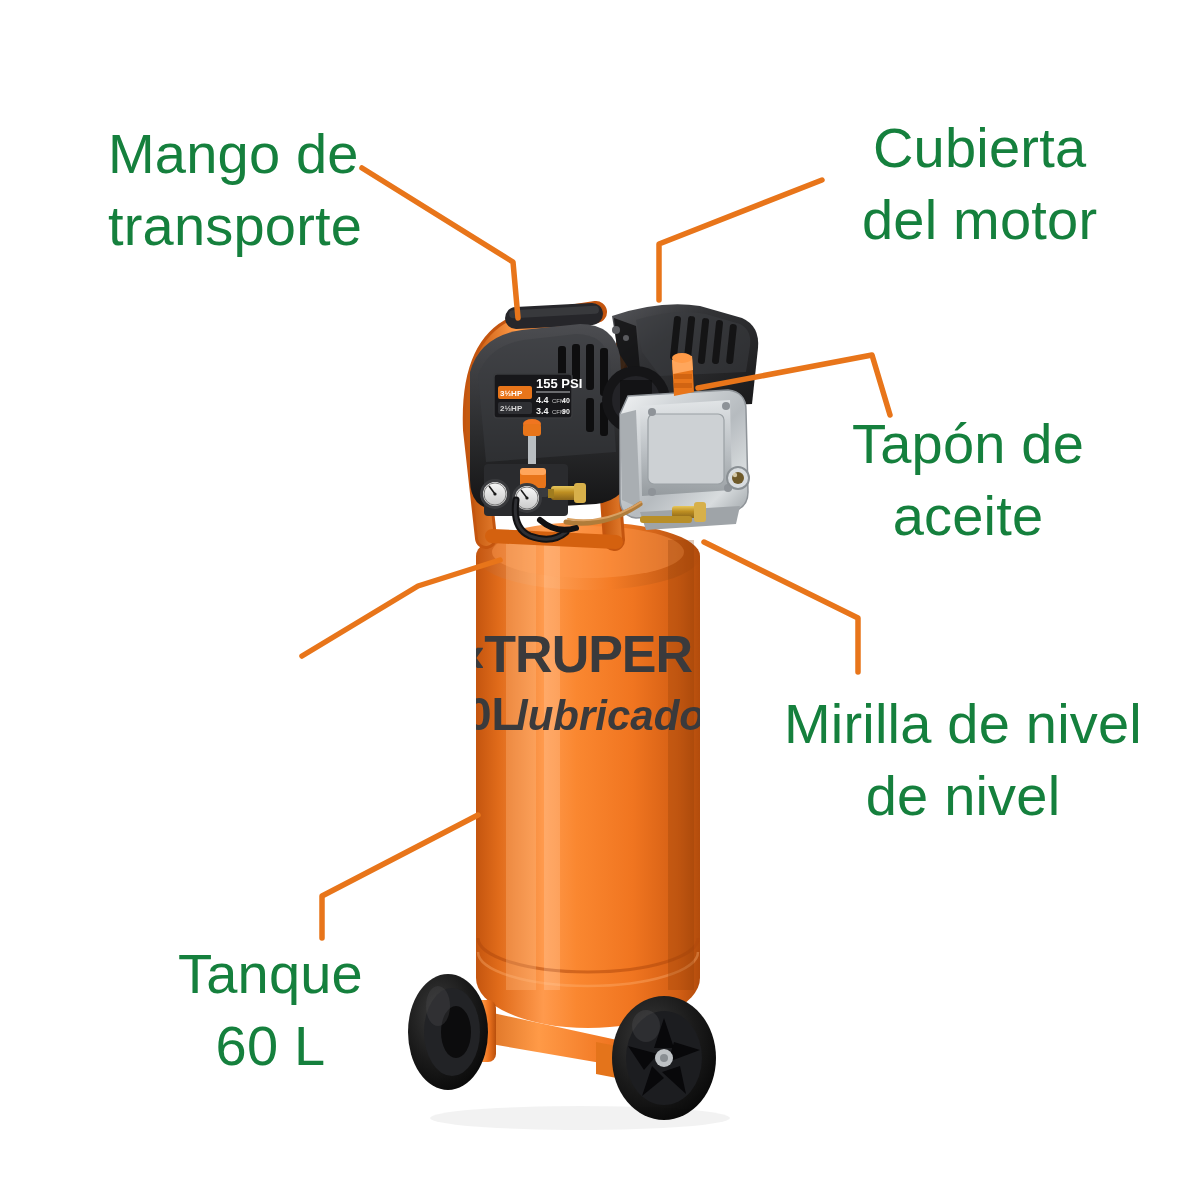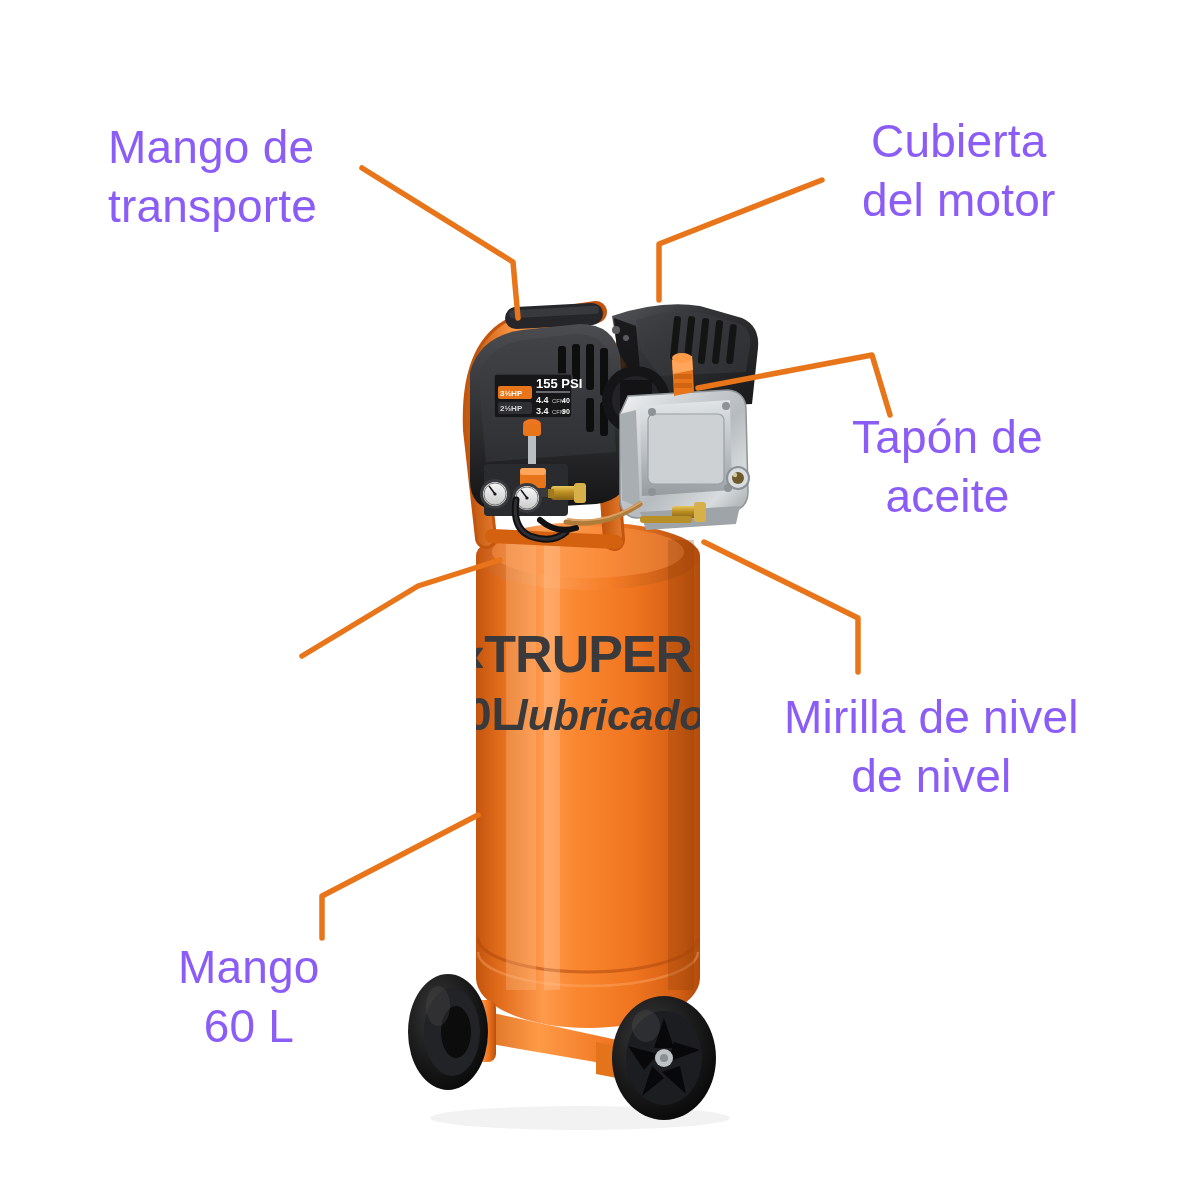--- a/index.html
+++ b/index.html
@@ -19,22 +19,22 @@
   }
   #art, #leaders {
     position: absolute;
     left: 0;
     top: 0;
     width: 1200px;
     height: 1200px;
   }
   .callout {
     position: absolute;
-    color: #8b5cf6;
-    font-size: 46px;
+    color: #15803d;
+    font-size: 56px;
     line-height: 1.28;
     font-weight: 400;
     letter-spacing: 0.2px;
     white-space: nowrap;
   }
   .callout .ln { display: block; }
   .c-left  { text-align: left; }
   .c-right { text-align: center; }
   .c-center{ text-align: center; }
 
@@ -350,17 +350,17 @@
     <span class="ln">aceite</span>
   </div>
 
   <div class="callout c-right" id="lbl-sight">
     <span class="ln">Mirilla de nivel</span>
     <span class="ln">de nivel</span>
   </div>
 
 
   <div class="callout c-center" id="lbl-tank">
-    <span class="ln">Mango</span>
+    <span class="ln">Tanque</span>
     <span class="ln">60 L</span>
   </div>
 
 </div>
 
 </body></html>

